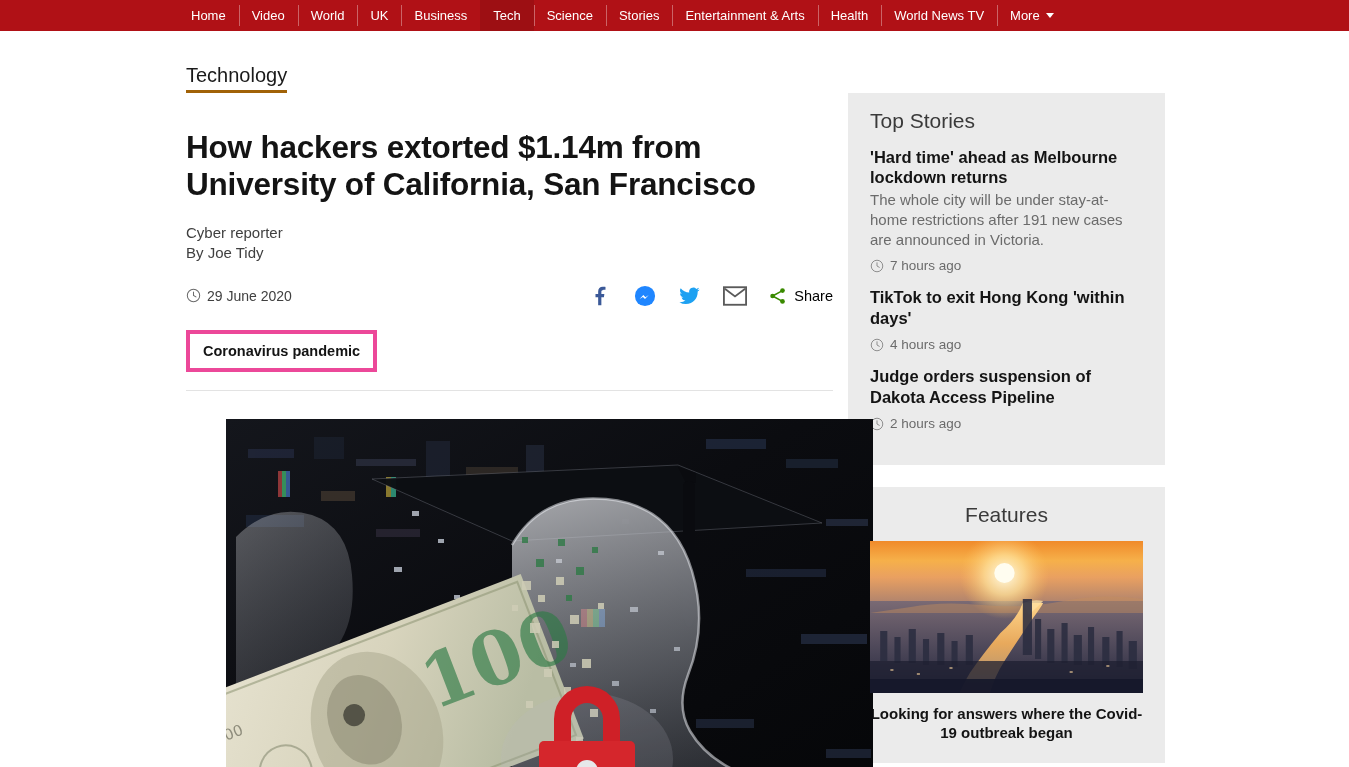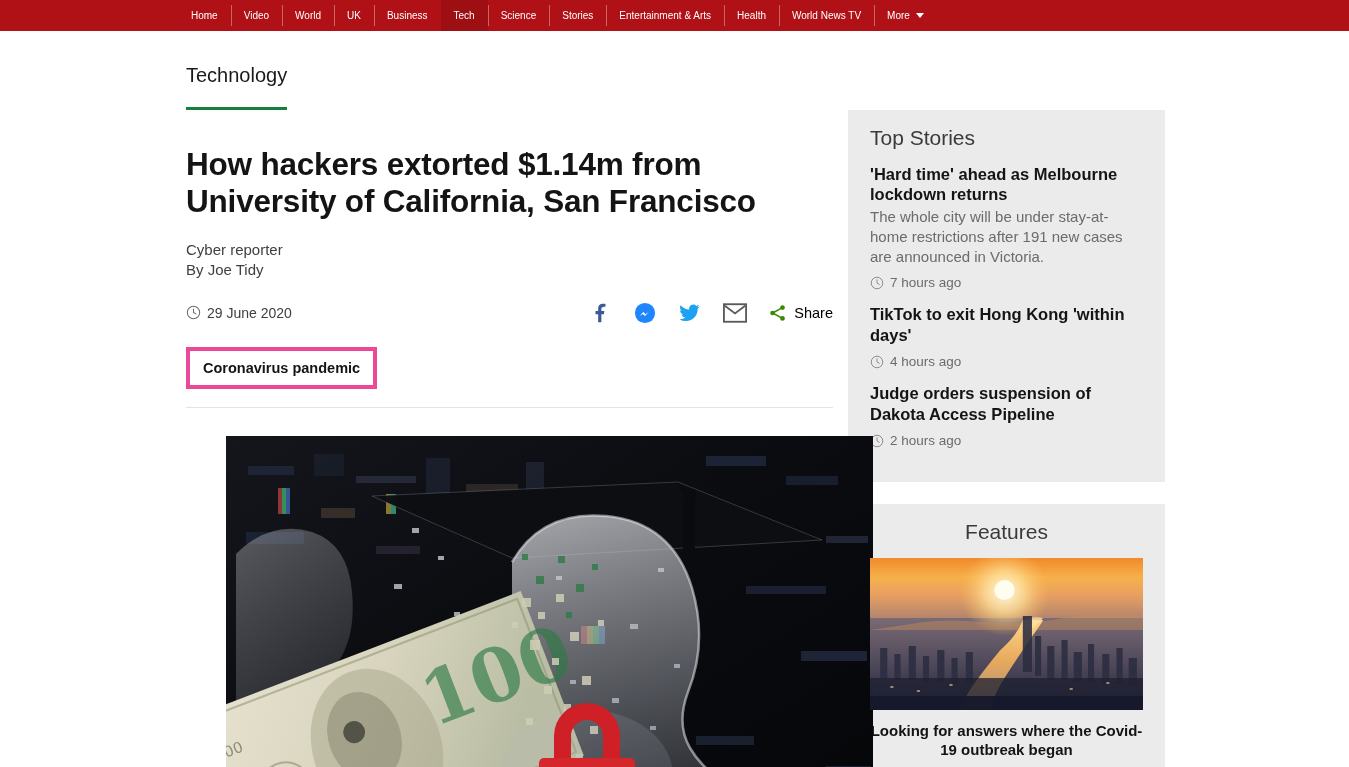--- a/index.html
+++ b/index.html
@@ -17,21 +17,21 @@
     background: #b01116;
     display: flex; align-items: stretch;
     padding-left: 178px;
     position: relative;
   }
   .nav-item {
     position: relative;
     display: flex; align-items: center;
     padding: 0 13px;
     color: #ffffff;
-    font-size: 10px;
+    font-size: 13px;
     line-height: 1;
     white-space: nowrap;
     cursor: pointer;
   }
   .nav-item + .nav-item::before {
     content: "";
     position: absolute; left: 0; top: 5px; bottom: 5px;
     width: 1px; background: rgba(255,255,255,0.35);
   }
   .nav-item.active .nav-tab-bg {
@@ -64,22 +64,22 @@
   }
   .columns { display: flex; align-items: flex-start; }
   .main-col { width: 647px; flex: none; }
   .side-col { width: 317px; flex: none; margin-left: 15px; }
 
   
   .section-label {
     display: inline-block;
     font-size: 20px;
     color: #1a1a1a;
-    padding-bottom: 20px;
-    border-bottom: 3px solid #15803d;
+    padding-bottom: 3px;
+    border-bottom: 3px solid #a16207;
     margin-top: 24px;
     cursor: pointer;
   }
 
   
   .headline {
     font-size: 31.5px;
     font-weight: bold;
     line-height: 1.17;
     color: #141414;

